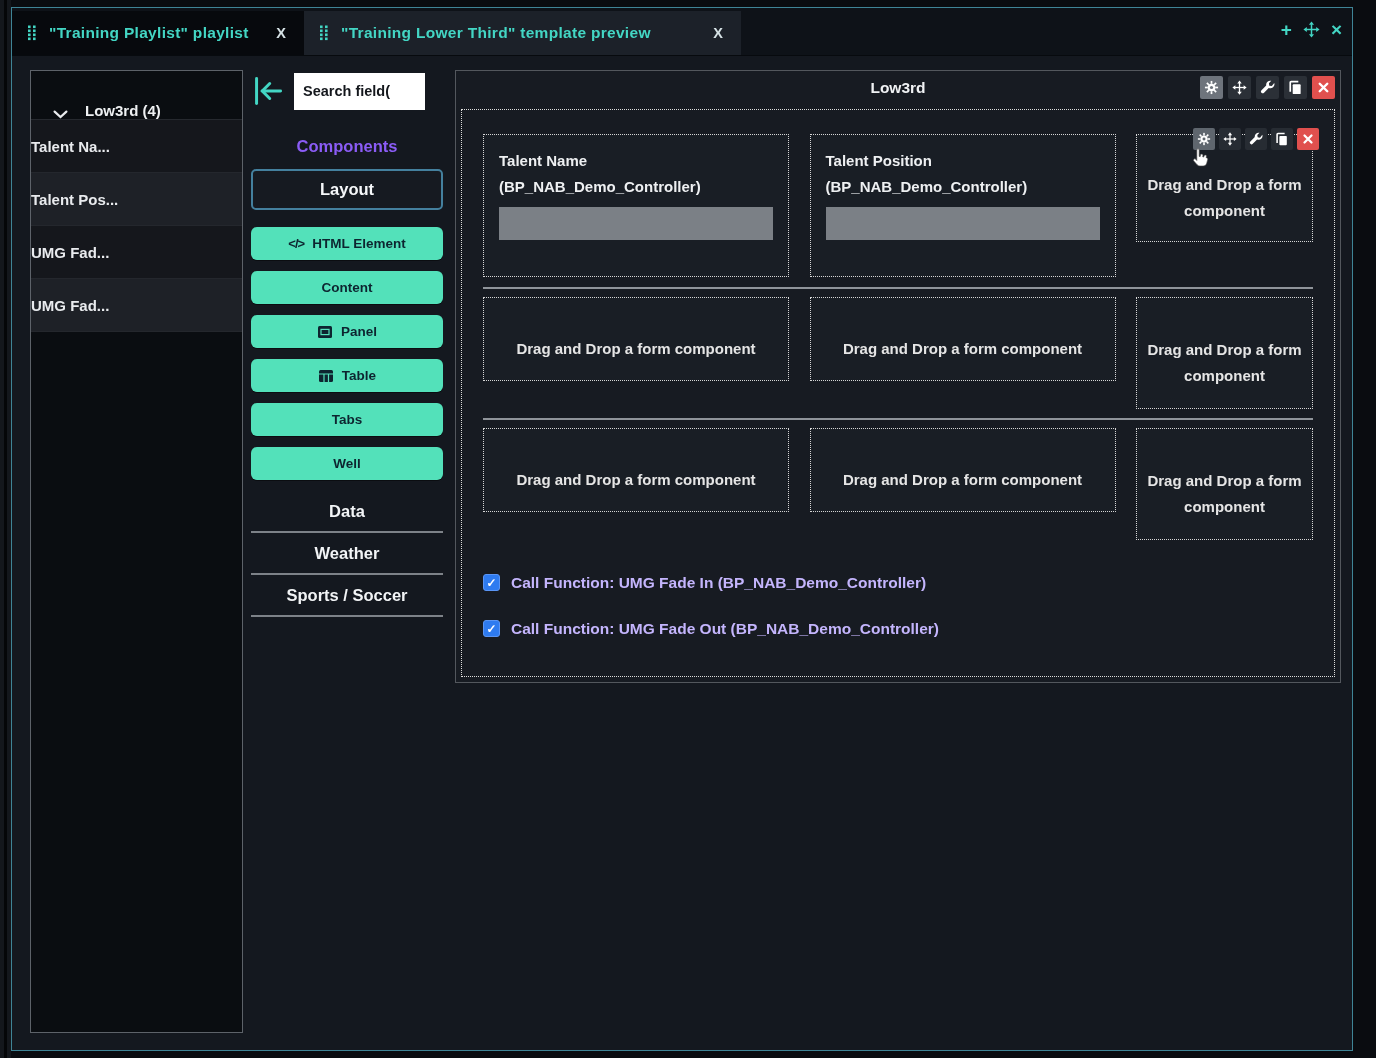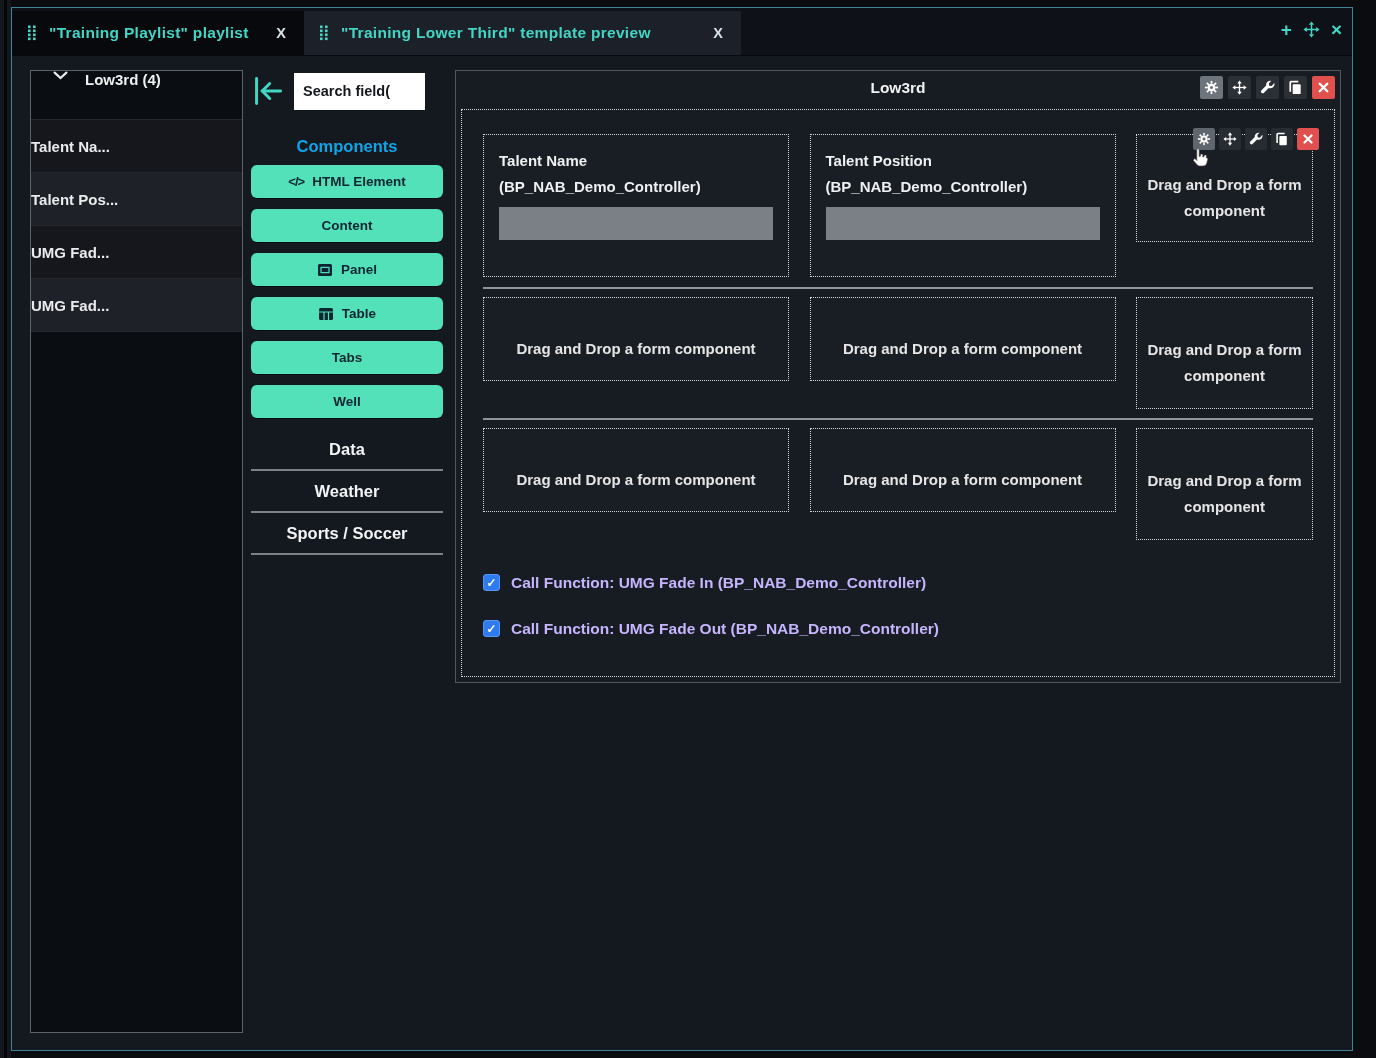--- a/index.html
+++ b/index.html
@@ -30,37 +30,37 @@
   .tab-handle { color:#43d6c4; width:10px; height:16px; flex:0 0 auto; }
   .win-controls { position:absolute; right:10px; top:12px; display:flex; align-items:center; gap:11px; color:#43d6c4; }
   .win-glyph { font-size:19px; font-weight:700; line-height:1; cursor:pointer; }
   .win-move { width:17px; height:17px; cursor:pointer; }
 
   
   .sidebar {
     position:absolute; left:18px; top:62px; width:213px; height:963px;
     background:#0a0d11; border:1px solid #5d6269;
   }
-  .group-header { height:49px; display:flex; align-items:flex-start; padding-left:22px; background:#0a0d11; border-bottom:1px solid #26292f; cursor:pointer; }
+  .group-header { height:49px; display:flex; align-items:flex-end; padding-left:22px; background:#0a0d11; border-bottom:1px solid #26292f; cursor:pointer; }
   .group-header .chev { width:15px; height:9px; color:#e9ebee; }
   .group-label { margin-left:17px; font-size:15px; font-weight:600; color:#eef0f2; }
   .side-item { height:53px; display:flex; align-items:center; justify-content:flex-start; padding-right:13px; font-size:15px; font-weight:600; color:#e9ebee; border-bottom:1px solid #24272d; cursor:pointer; }
   .side-item:nth-child(odd) { background:#1e2127; }
   .side-item:nth-child(even) { background:#15171c; }
 
   
   .palette { position:absolute; left:239px; top:62px; width:192px; }
   .palette-top { display:flex; align-items:center; height:42px; }
   .collapse-btn { width:34px; height:32px; color:#43d6c4; cursor:pointer; flex:0 0 auto; }
   .search-input {
     width:131px; height:37px; margin-left:9px; background:#ffffff; border:none; outline:none;
     color:#14171c; font-size:14.5px; font-weight:700; padding:0 9px;
     font-family:"Liberation Sans", sans-serif;
   }
-  .palette-header { margin-top:15px; height:38px; display:flex; align-items:center; justify-content:center; font-size:16.5px; font-weight:700; color:#0ea5e9; cursor:pointer; }
+  .palette-header { margin-top:15px; height:38px; display:flex; align-items:center; justify-content:center; font-size:16.5px; font-weight:700; color:#8b5cf6; cursor:pointer; }
   .layout-btn { height:41px; border:2px solid #44809e; border-radius:5px; background:#161a21; display:flex; align-items:center; justify-content:center; font-size:16.5px; font-weight:700; color:#f6f8fa; margin:4px 0 17px; cursor:pointer; }
   .comp-btn {
     height:33px; border-radius:6px; background:#53e1ba; color:#0d2530;
     display:flex; align-items:center; justify-content:center; gap:8px;
     font-size:13.5px; font-weight:700; margin-bottom:11px; cursor:pointer;
     box-shadow:0 1px 0 rgba(0,0,0,.45);
   }
   .comp-btn .cicon { width:16px; height:14px; color:#0d2530; flex:0 0 auto; }
   .comp-btn .code-glyph { font-size:13px; font-weight:800; letter-spacing:-1px; }
   .section-header { height:42px; display:flex; align-items:center; justify-content:center; font-size:16.5px; font-weight:700; color:#f2f4f6; border-bottom:2px solid #7d8288; cursor:pointer; }
@@ -248,20 +248,21 @@
   </div>
 
   <div class="palette">
     <div class="palette-top">
       <svg class="collapse-btn">
           <use href="#i-collapse"></use>
         </svg>
       <input class="search-input" type="text" value="Search field(" style="">
     </div>
     <div class="palette-header">Components</div>
+    <div class="layout-btn">Layout</div>
 
     <div class="comp-btn">
       <span class="code-glyph">&lt;/&gt;</span>
       <span>HTML Element</span>
     </div>
     <div class="comp-btn">
       <span>Content</span>
     </div>
     <div class="comp-btn">
       <svg class="cicon">

